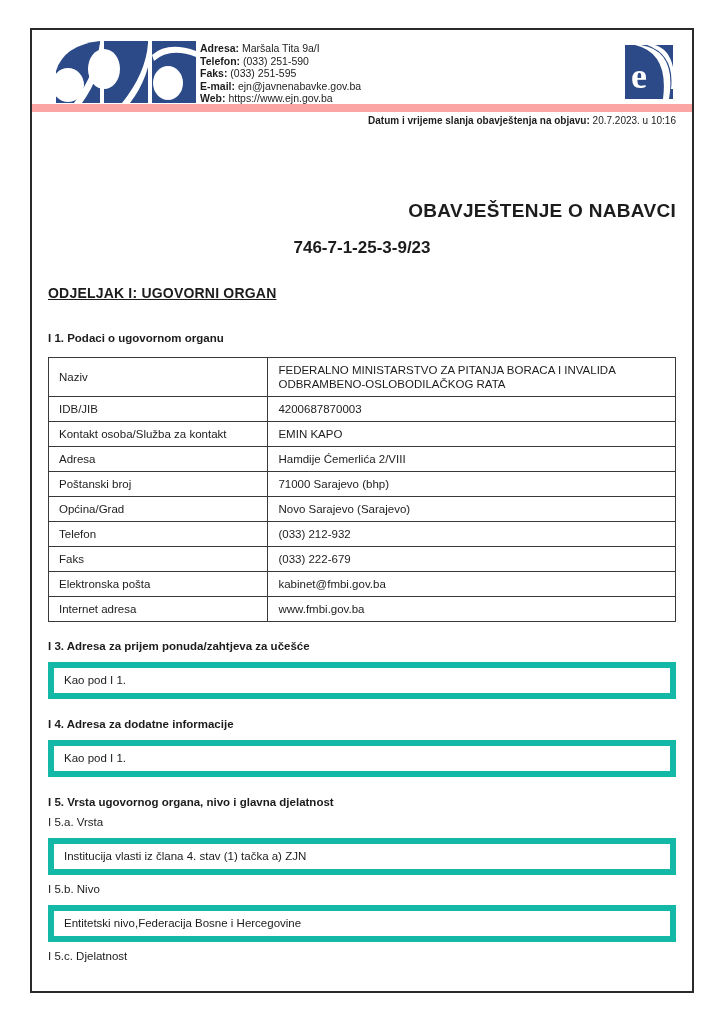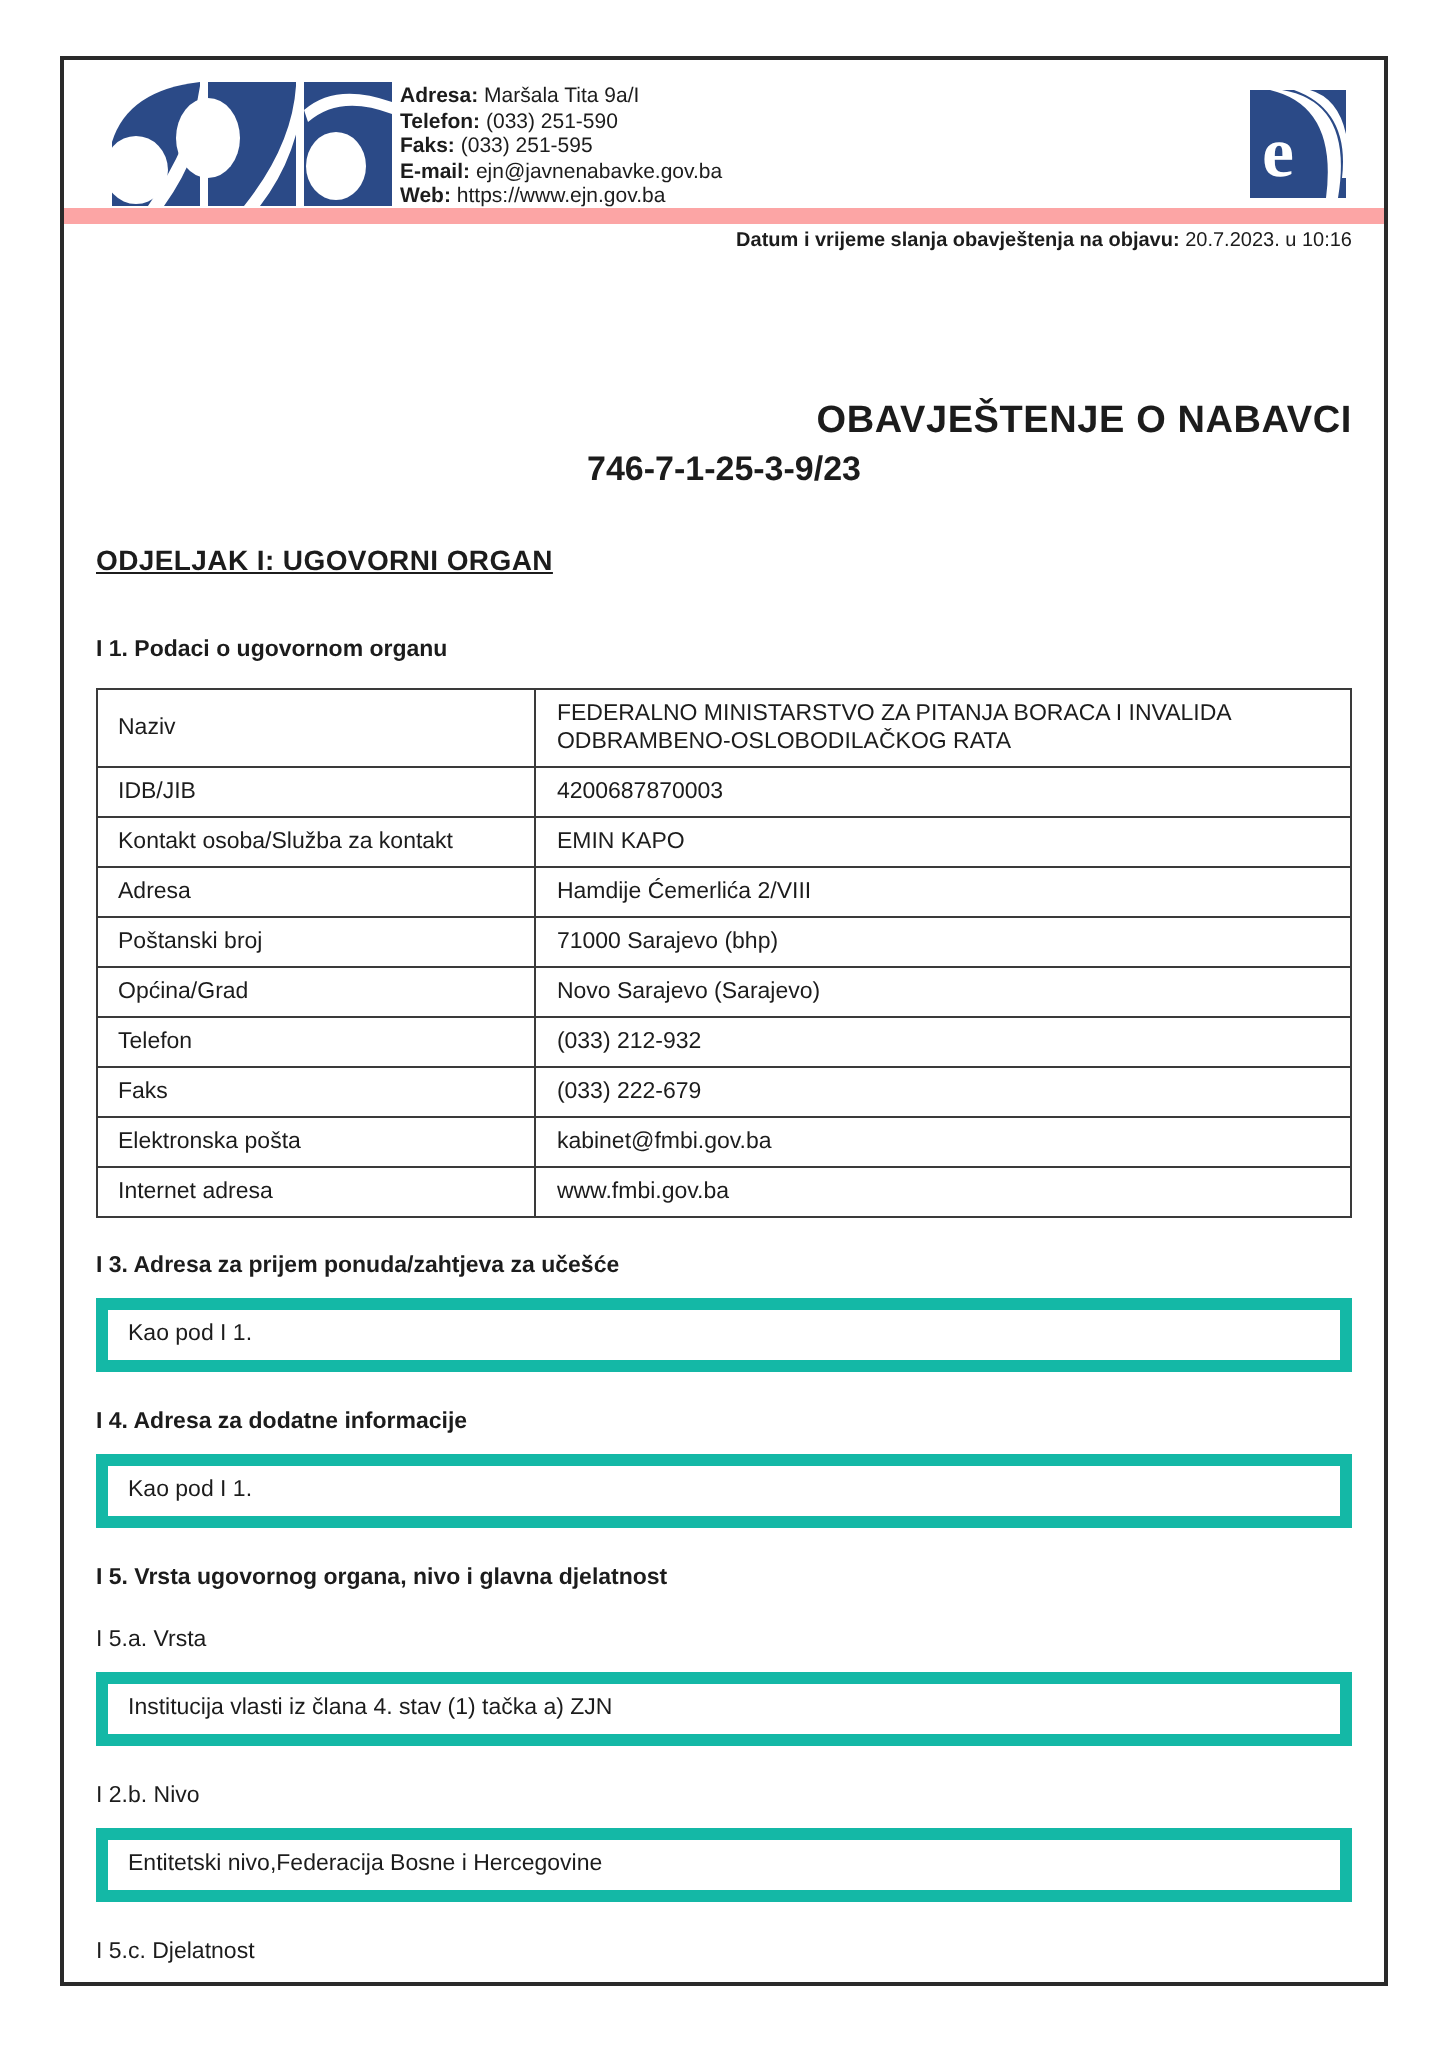--- a/index.html
+++ b/index.html
@@ -49,39 +49,39 @@
     padding: 0 16px;
   }
   .doc-title {
     margin: 74px 0 0 0;
     text-align: right;
     font-size: 19px;
     font-weight: bold;
     letter-spacing: 0.3px;
   }
   .doc-number {
-    margin: 3px 0 0 0;
+    margin: 16px 0 0 0;
     text-align: center;
     font-size: 17px;
     font-weight: bold;
   }
   .section-heading {
     margin-top: 27px;
     font-size: 14px;
     font-weight: bold;
     text-decoration: underline;
     letter-spacing: 0.2px;
   }
   .sub-heading {
     margin-top: 31px;
     font-size: 11.5px;
     font-weight: bold;
   }
   .plain-heading {
-    margin-top: 19px;
+    margin-top: 8px;
     font-size: 11.5px;
     font-weight: normal;
   }
   table.org-table {
     margin-top: 13px;
     width: 100%;
     border-collapse: collapse;
     font-size: 11.5px;
   }
   table.org-table td {
@@ -212,21 +212,21 @@
     <div class="value-box">Kao pod I 1.</div>
 
     <div class="sub-heading" style="margin-top:19px;">I 4. Adresa za dodatne informacije</div>
     <div class="value-box">Kao pod I 1.</div>
 
     <div class="sub-heading" style="margin-top:19px;">I 5. Vrsta ugovornog organa, nivo i glavna djelatnost</div>
 
     <div class="plain-heading">I 5.a. Vrsta</div>
     <div class="value-box">Institucija vlasti iz člana 4. stav (1) tačka a) ZJN</div>
 
-    <div class="plain-heading">I 2.b. Nivo</div>
+    <div class="plain-heading">I 5.b. Nivo</div>
     <div class="value-box">Entitetski nivo,Federacija Bosne i Hercegovine</div>
 
     <div class="plain-heading">I 5.c. Djelatnost</div>
 
   </div>
 
 
 </div>
 
 </body></html>

